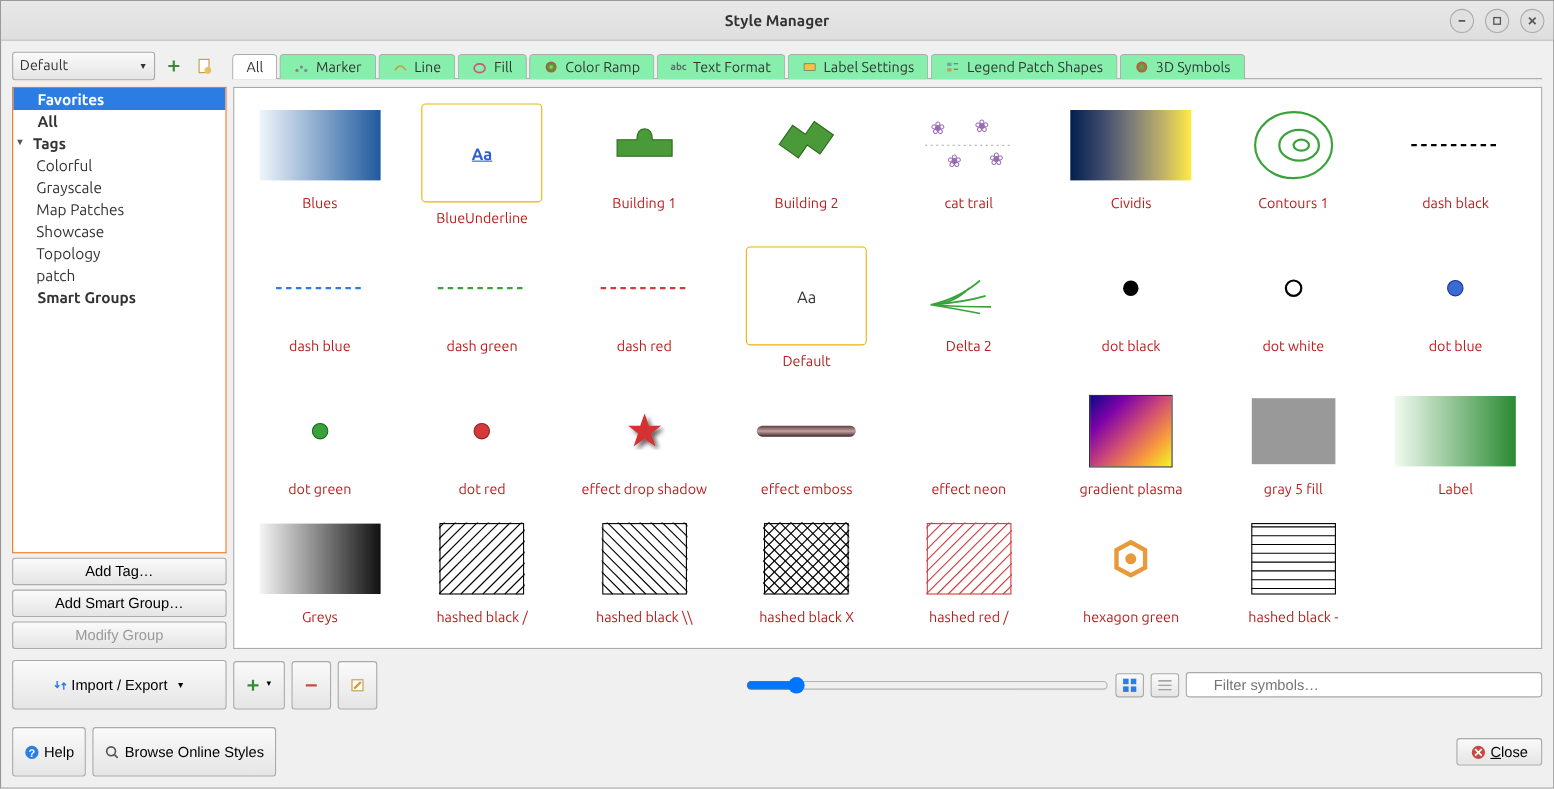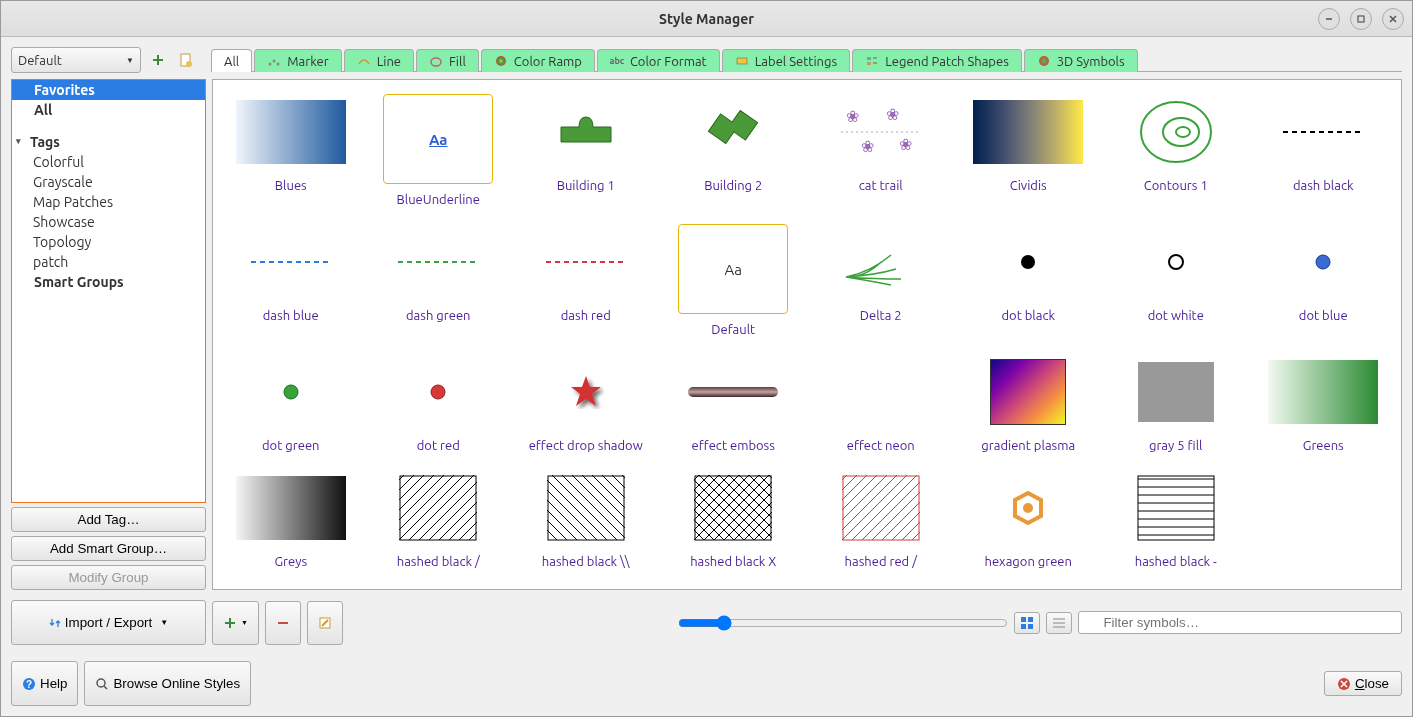--- a/index.html
+++ b/index.html
@@ -25,33 +25,33 @@
 .tab-icon { width: 14px; height: 14px; display: inline-flex; align-items: center; justify-content: center; }
 
 .main-area { flex: 1; display: flex; gap: 6px; min-height: 0; }
 
 .sidebar { width: 195px; display: flex; flex-direction: column; gap: 4px; }
 .tree { flex: 1; background: #fff; border: 1px solid #f97316; overflow: auto; font-size: 14px; }
 .tree-row { padding: 2px 6px; cursor: pointer; white-space: nowrap; }
 .tree-row.selected { background: #2b7de3; color: #fff; }
 .tree-row.bold { font-weight: bold; }
 .tree-child { padding-left: 21px; }
-.tree-parent { padding-left: 18px; position: relative; margin-top: 12px; }
+.tree-parent { padding-left: 18px; position: relative; }
 .tree-parent::before { content: "▾"; position: absolute; left: 4px; font-size: 9px; color: #555; top: 4px;}
 
 .side-btn { width: 100%; padding: 4px; background: linear-gradient(#fafafa,#e5e5e5); border: 1px solid #aaa; border-radius: 3px; cursor: pointer; text-align: center; }
 .side-btn.disabled { color: #999; }
 
 .gallery-wrap { flex: 1; display: flex; flex-direction: column; min-width: 0; }
 .gallery { flex: 1; background: #fff; border: 1px solid #aaa; overflow-y: scroll; padding: 10px 6px; }
 .grid { display: grid; grid-template-columns: repeat(8, 1fr); gap: 10px 4px; }
 .cell { display: flex; flex-direction: column; align-items: center; gap: 8px; cursor: pointer; padding: 4px; }
 .thumb { width: 118px; height: 76px; display: flex; align-items: center; justify-content: center; background: #fff; border: 1px solid transparent; }
 .thumb.boxed { border: 1px solid #eab308; border-radius: 4px; }
-.cell-label { font-size: 13px; text-align: center; color: #4c1d95; }
+.cell-label { font-size: 13px; text-align: center; color: #b91c1c; }
 
 .bottom-bar { display: flex; align-items: center; gap: 6px; padding-top: 4px; }
 .btn { padding: 14px 10px; background: linear-gradient(#fafafa,#e5e5e5); border: 1px solid #aaa; border-radius: 3px; cursor: pointer; display: flex; align-items: center; gap: 4px; }
 .slider { width: 330px; }
 .filter-input { flex: 1; padding: 3px 21px 3px 24px; border: 1px solid #aaa; border-radius: 3px; background: #fff; position: relative; }
 .filter-wrap { position: relative; flex: 1; display: flex; }
 .filter-wrap .mag { position: absolute; left: 6px; top: 50%; transform: translateY(-50%); color: #888; font-size: 12px; }
 
 .footer { display: flex; gap: 6px; padding: 6px 10px 10px; align-items: center; }
 .close-btn { margin-left: auto; padding: 4px 12px; background: linear-gradient(#fafafa,#e5e5e5); border: 1px solid #aaa; border-radius: 3px; display: flex; align-items: center; gap: 4px; cursor: pointer; }
@@ -147,21 +147,21 @@
                   </radialGradient>
                 </defs>
               </svg>
             </span>
           <span>Color Ramp</span>
         </div>
         <div class="tab">
           <span class="tab-icon">
               <span style="font-size:9px;font-weight:bold;color:#666;">abc</span>
             </span>
-          <span>Color Format</span>
+          <span>Text Format</span>
         </div>
         <div class="tab">
           <span class="tab-icon">
               <svg width="14" height="14">
                 <rect x="2" y="4" width="10" height="6" fill="#f5c242" stroke="#555" stroke-width="0.5"></rect>
               </svg>
             </span>
           <span>Label Settings</span>
         </div>
         <div class="tab">
@@ -411,21 +411,21 @@
               <div class="cell">
                 <div class="thumb">
                   <div style="width:76px;height:60px;background:#999"></div>
                 </div>
                 <div class="cell-label">gray 5 fill</div>
               </div>
               <div class="cell">
                 <div class="thumb">
                   <div style="width:110px;height:64px;background:linear-gradient(90deg,#f2faf0,#2a8a32)"></div>
                 </div>
-                <div class="cell-label">Greens</div>
+                <div class="cell-label">Label</div>
               </div>
               <div class="cell">
                 <div class="thumb">
                   <div style="width:110px;height:64px;background:linear-gradient(90deg,#f5f5f5,#111)"></div>
                 </div>
                 <div class="cell-label">Greys</div>
               </div>
               <div class="cell">
                 <div class="thumb">
                   <svg width="78" height="66">

